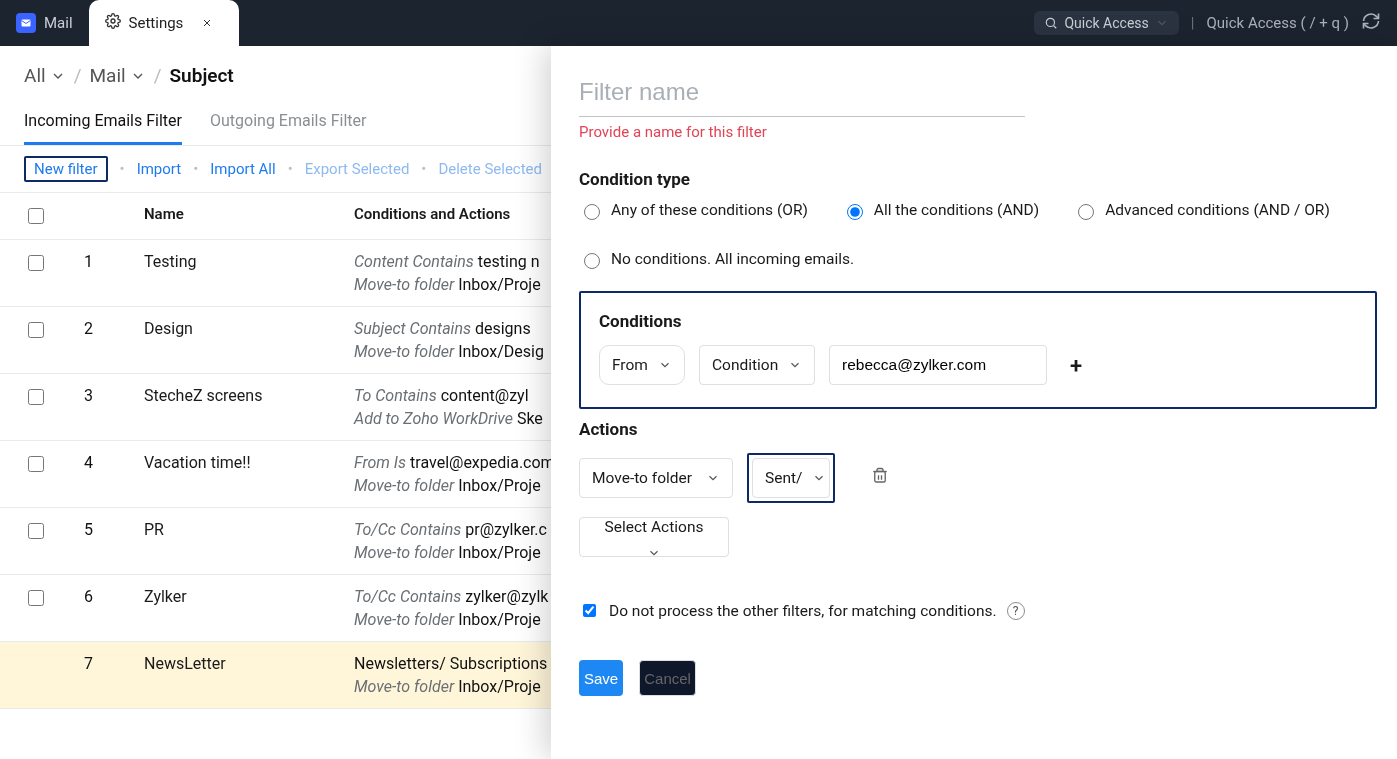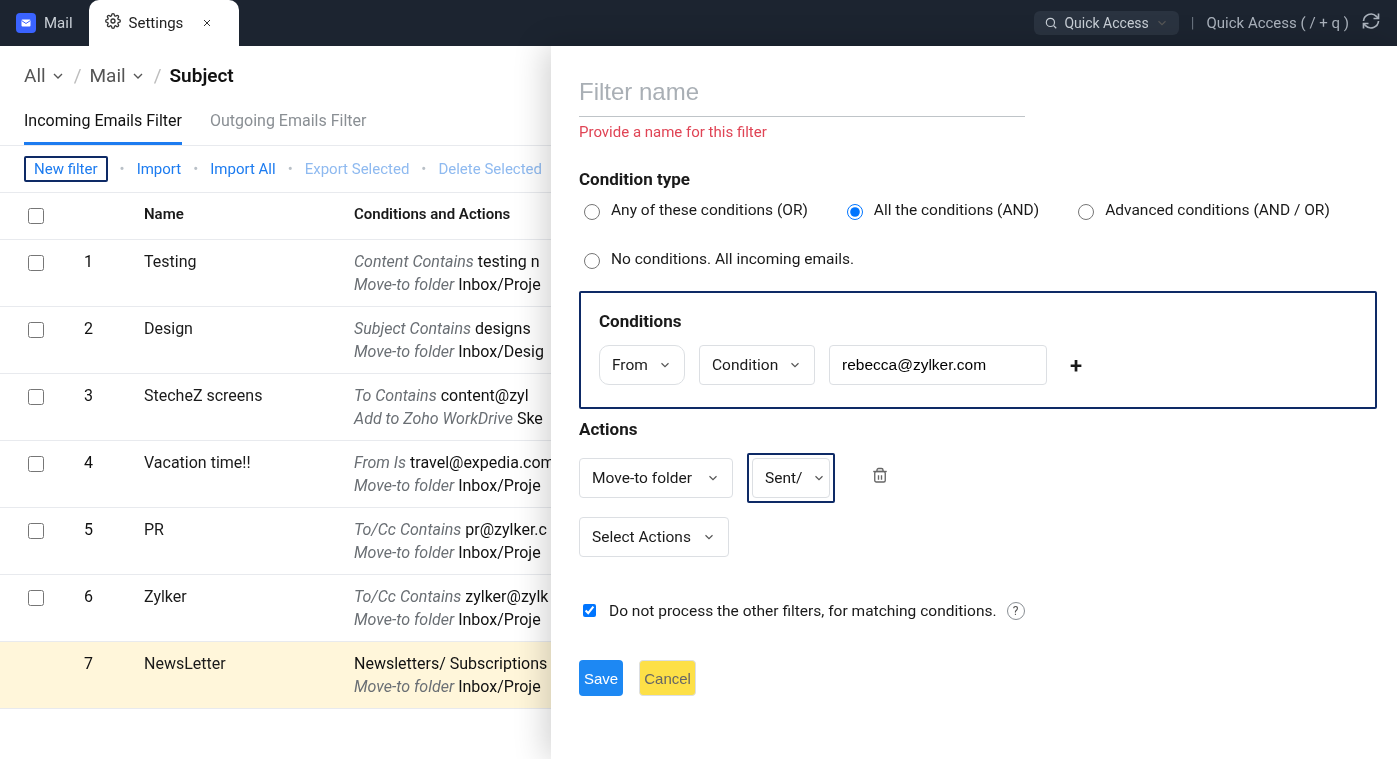--- a/index.html
+++ b/index.html
@@ -98,27 +98,27 @@
   .dd.contains{width:116px;}
   .txt{border:1px solid var(--border);border-radius:4px;height:40px;padding:0 12px;font-size:15.5px;width:218px;}
   .plus{width:30px;text-align:center;font-size:22px;font-weight:600;cursor:pointer;}
   .actions-area{margin-top:10px;}
   .actions-row{display:flex;align-items:center;gap:14px;margin-top:14px;}
   .dd.move{width:154px;}
   .folder-box{border:2px solid var(--navy);padding:3px;border-radius:2px;}
   .dd.folder{width:78px;}
   .trash{margin-left:22px;cursor:pointer;}
   .trash svg{width:18px;height:18px;stroke:#666;}
-  .dd.select-actions{width:150px;}
+  .dd.select-actions{width:150px;flex-direction:column;}
   .skip-row{display:flex;align-items:center;gap:10px;margin-top:44px;font-size:15.5px;}
   .help{width:18px;height:18px;border:1px solid #8a8f94;border-radius:50%;display:flex;align-items:center;justify-content:center;font-size:12px;color:#555;cursor:pointer;}
   .footer-btns{display:flex;gap:16px;margin-top:40px;}
   .btn{height:36px;border-radius:4px;padding:0 4px;font-size:15px;border:1px solid transparent;cursor:pointer;}
   .btn.primary{background:var(--btn-primary);color:#fff;}
-  .btn.secondary{background:#fde047;color:#666;border-color:var(--border);}
+  .btn.secondary{background:#0f172a;color:#666;border-color:var(--border);}
   svg.chev-dn{stroke:#555;stroke-width:2;fill:none;}
 </style>
 </head>
 <body>
 
 <div class="topbar">
   <div class="tab mail">
     <span class="app-icon">
       <svg viewBox="0 0 24 24">
           <rect x="3" y="5" width="18" height="14" rx="2" fill="#fff"></rect>

